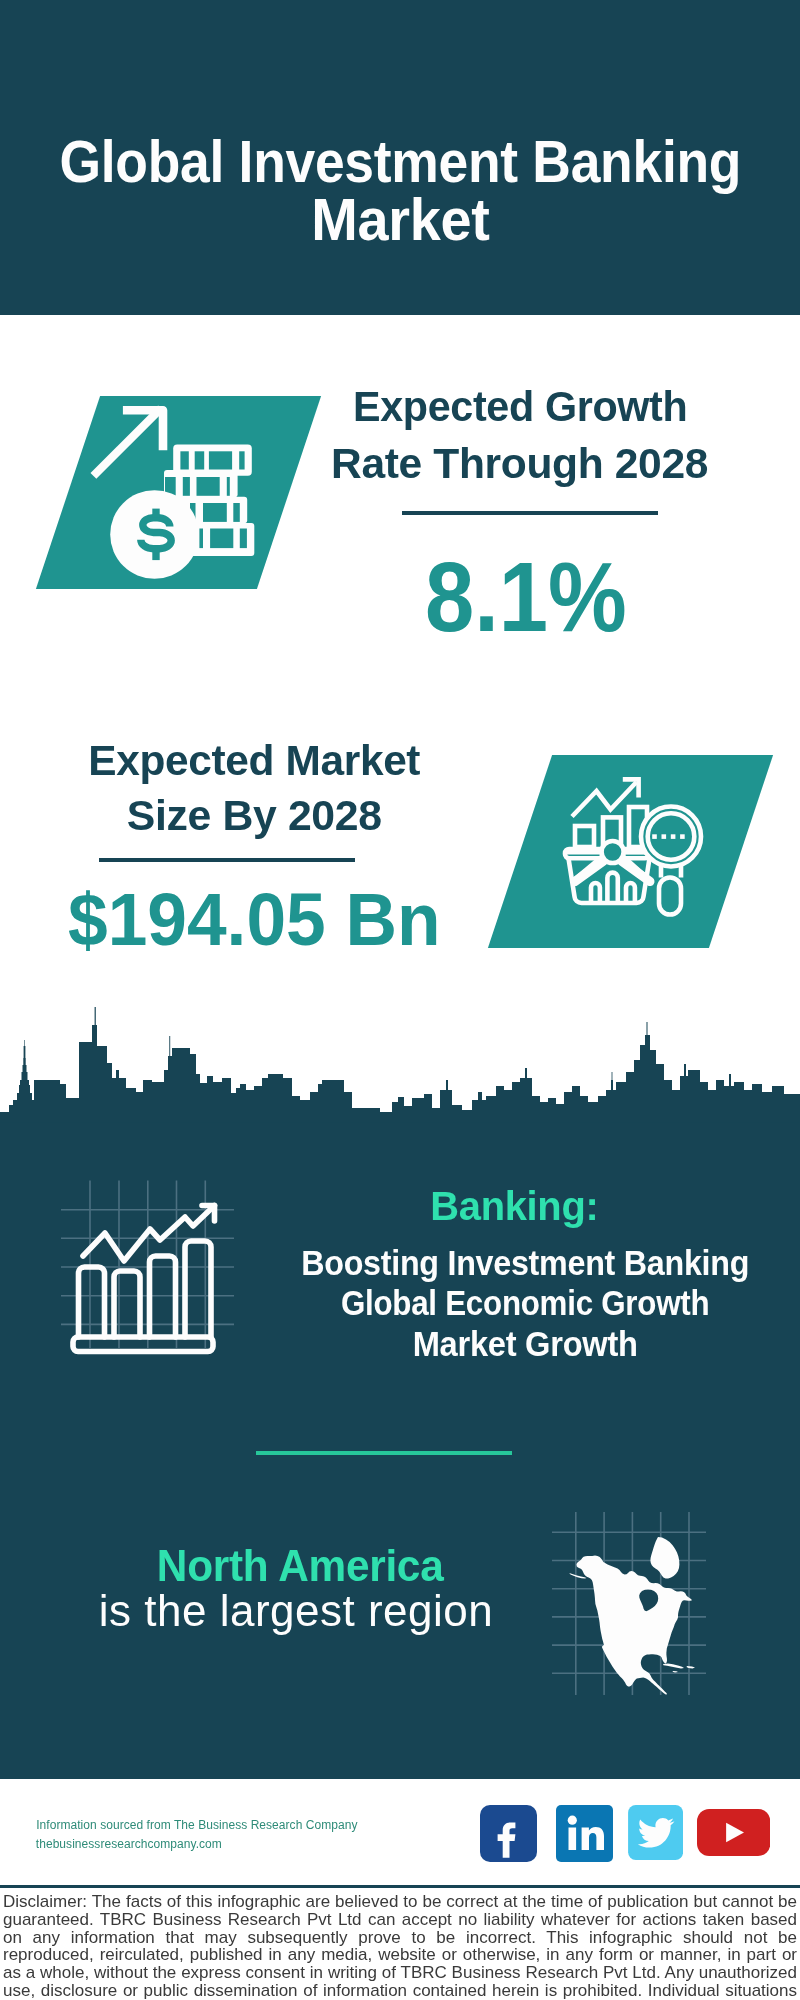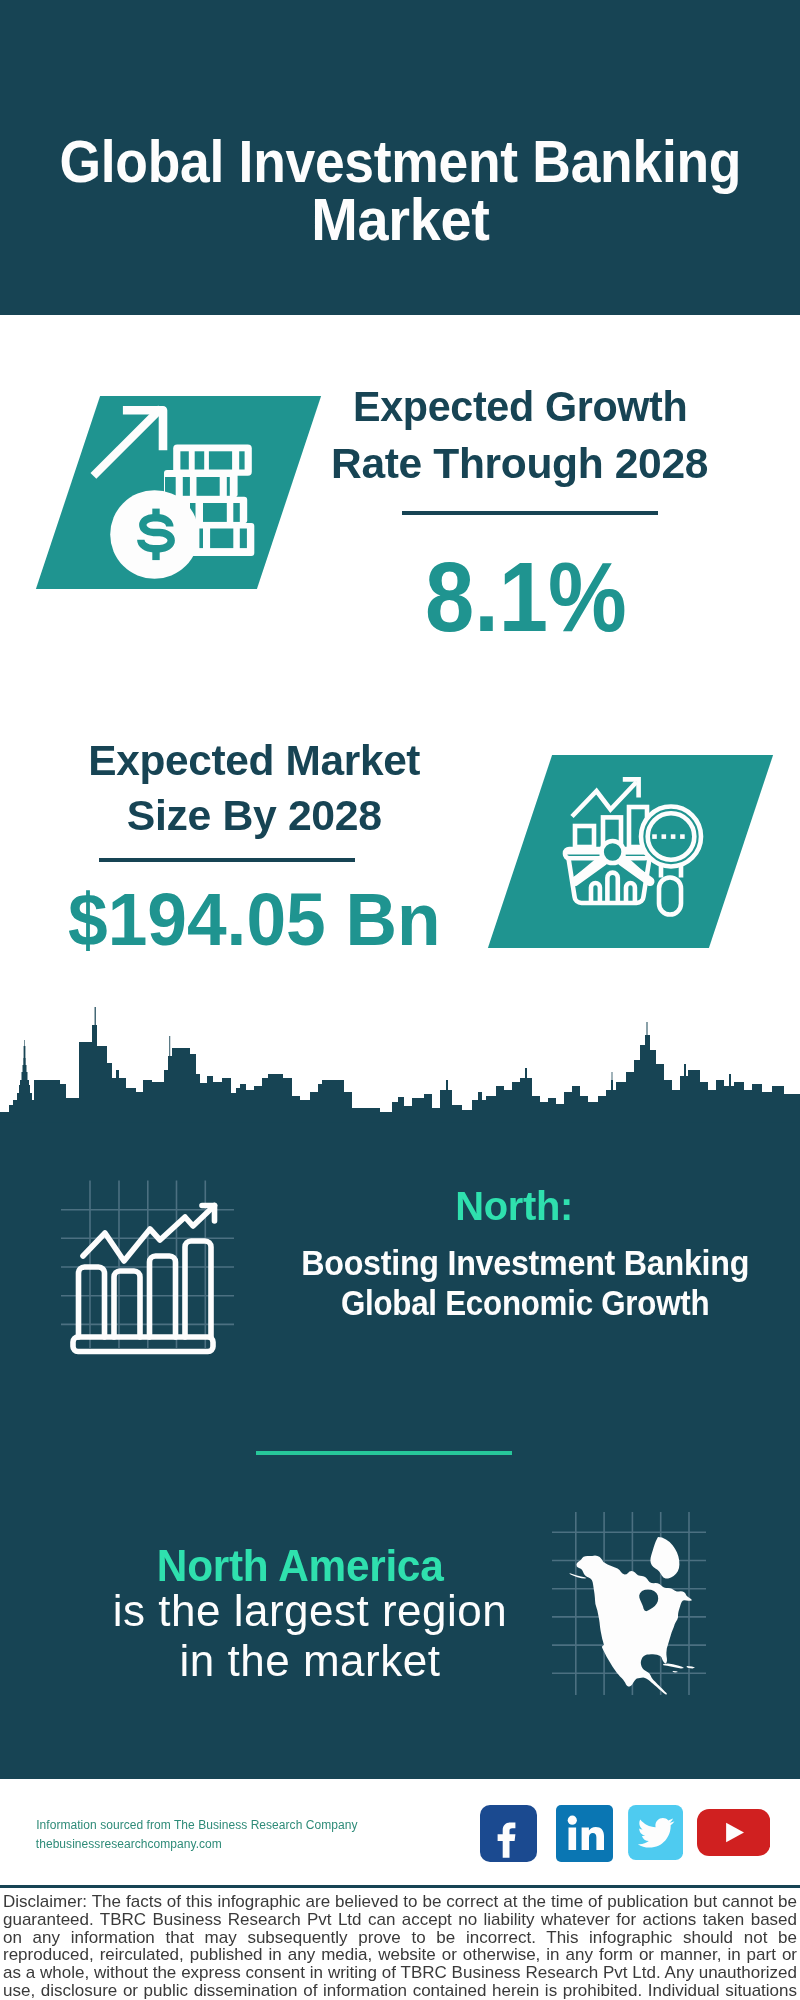--- a/index.html
+++ b/index.html
@@ -75,21 +75,21 @@
   #s2h { left:54px; top:733px; width:400px; line-height:54.8px; }
   #s2r { left:99px; top:858px; width:256px; }
   #s2v { left:68px; top:883px; font-size:74.5px; line-height:74.5px;
          transform:scaleX(0.957); transform-origin:left top; }
 
   #dl { left:314px; top:1186px; width:400px; }
   #dt { left:265px; top:1243px; width:520px; }
   #dv { left:256px; top:1451px; width:256px; }
 
   #rn { left:100px; top:1544px; width:400px; }
-  #rt { left:65px; top:1586px; width:490px; }
+  #rt { left:51px; top:1586px; width:490px; }
 
   #f1 { left:36.2px; top:1816.5px; }
   #f2 { left:35.8px; top:1835.5px; }
   .social { left:480.2px; top:1804.7px; }
 </style>
 </head>
 <body>
 
 <div class="page">
 
@@ -215,38 +215,38 @@
       <path d="M149.5 1337 v-75 a6 6 0 0 1 6 -6 h14 a6 6 0 0 1 6 6 v75"></path>
       <path d="M185 1337 v-90 a6 6 0 0 1 6 -6 h14 a6 6 0 0 1 6 6 v90"></path>
 
       <rect x="73" y="1337" width="140" height="14.5" rx="5"></rect>
 
       <path d="M83 1256 L105 1233 L124 1261 L150 1229 L160 1240 L185 1217 L193 1226 L214.5 1205.5"></path>
 
       <path d="M202 1205.5 H214.5 V1221"></path>
     </g>
   </svg>
-  <div class="driver-label" id="dl"><span style="transform:scaleX(0.997)">North:</span></div>
+  <div class="driver-label" id="dl"><span style="transform:scaleX(0.997)">Banking:</span></div>
   <div class="driver-text" id="dt">
       <div><span style="transform:scaleX(0.925)">Boosting Investment Banking</span></div>
       <div><span style="transform:scaleX(0.898)">Global Economic Growth</span></div>
+      <div><span style="transform:scaleX(0.936)">Market Growth</span></div>
     </div>
   <div class="divider" id="dv"></div>
 
   <svg class="icon" id="icon4" viewBox="550 1510 160 185">
     <g stroke="#4c7081" stroke-width="1.6">
       <path d="M575.8 1512 V1695 M604.1 1512 V1695 M632.4 1512 V1695 M660.7 1512 V1695 M689 1512 V1695"></path>
       <path d="M552 1532.3 H706 M552 1560.5 H706 M552 1588.7 H706 M552 1616.9 H706 M552 1645.1 H706 M552 1673.3 H706"></path>
     </g>
     <path fill="#fdfdfd" fill-rule="evenodd" d="M592.2 1556.1 595 1555.6 597.5 1556 599.7 1557 601.5 1559 603.4 1561.9 605.5 1563.2 607.6 1564.5 610 1565.6 612.5 1566.6 615 1567.6 617.5 1568.6 619.5 1570 621 1572 622.5 1573.6 624.5 1574.4 626.5 1574.2 628 1573 629.5 1571.6 631.5 1571 633.5 1571.4 635 1572.6 636.5 1574 638 1575.2 640 1575.8 642 1576 644 1576.4 645.8 1577.4 647.2 1579 648.4 1580.8 649.8 1582.2 651.6 1583 653.6 1583.2 655.6 1583 657.6 1583.2 659.4 1584 661 1585.2 662.4 1586.6 664 1587.6 666 1588 668 1588 670 1588.2 671.8 1588.8 673.4 1589.8 675 1590.8 676.8 1591.4 678.8 1591.4 680.8 1591.2 682.6 1591.4 684.2 1592.2 685.4 1593.6 686.2 1595.2 687.4 1596.6 689.2 1597.8 691 1599 692 1600.2 690.4 1600.8 688.4 1600.8 686.4 1600.4 684.6 1600.2 683 1600.6 681.8 1601.8 681 1603.4 680.4 1605.2 679.8 1607.2 679.2 1609.2 678.6 1611.2 678.2 1613.2 678 1615.2 678 1617.2 677.4 1619.2 676.4 1621 675.4 1622.8 674.6 1624.6 674 1626.6 673.2 1628.6 672.4 1630.6 671.6 1632.6 671 1634.6 670.4 1636.6 669.8 1638.6 669.2 1640.6 668.6 1642.6 668 1644.6 667.4 1646.6 666.8 1648.6 666.6 1650.6 666.4 1652.6 666.4 1654.6 666.6 1656.6 666.9 1658.6 667 1660.6 666.6 1662.4 665.4 1663.4 664 1662.6 663 1661 662.2 1659.2 661.6 1657.4 660.6 1656.2 659 1655.4 657 1654.8 655 1654.4 653 1654.2 651 1654.2 649 1654.4 647 1654.6 645.2 1655.2 643.6 1656.2 642.4 1657.6 641.6 1659.2 641 1661 640.8 1662.8 641 1664.6 641.6 1666.4 642.4 1668 643.6 1669.4 645 1670.6 646.6 1671.6 648.2 1672.6 649.6 1673.8 650.6 1675.4 651.4 1677.2 652.4 1678.8 653.6 1680.2 655 1681.6 656.4 1683 657.8 1684.4 659.2 1685.8 660.6 1687.2 662 1688.6 663.4 1690 664.8 1691.4 666.2 1692.8 667.2 1694.2 665.8 1694.6 664.2 1693.6 662.6 1692.2 661 1690.8 659.4 1689.4 657.8 1688 656.2 1686.6 654.6 1685.2 653 1683.8 651.4 1682.4 649.8 1681 648.2 1679.8 646.6 1678.8 645 1678 643.2 1677.6 641.4 1677.8 636.8 1678.6 635.4 1679.8 634.2 1681.2 633.2 1682.8 632.2 1684.4 631 1685.8 629.6 1686.6 628.2 1686.6 627 1685.8 626 1684.4 625.2 1682.8 624.2 1681.2 623 1679.6 621.6 1678 620 1676.4 618.4 1674.6 616.8 1672.8 615.4 1670.8 614 1668.8 612.6 1666.8 611.4 1664.8 610.2 1662.8 609 1660.8 607.8 1658.8 606.6 1656.8 605.6 1654.8 604.6 1652.8 603.6 1650.8 602.6 1648.8 601.8 1646.8 604 1644.8 603.4 1642.8 602.8 1640.8 602.2 1638.8 601.8 1636.8 601.4 1634.8 601 1632.8 600.6 1630.8 600.3 1628.8 600 1626.8 599.8 1624.8 599.6 1622.8 599.3 1620.8 599 1618.8 598.6 1616.8 598.2 1614.8 597.8 1612.8 597.4 1610.8 595.4 1604 595.2 1602 595 1600 594.9 1598 594.7 1596 594.5 1594 594.2 1592 593.9 1590 593.6 1588 593.3 1586 593 1584 592.6 1582 591.8 1580 590.4 1578.6 588.6 1577.6 586.8 1576.8 585.2 1575.6 584 1574 583.2 1572.2 582.4 1570.4 581.2 1569 579.6 1568.2 578 1567.6 576.8 1566.4 576.4 1564.6 577 1563 578.3 1561.8 579.8 1560.8 581.2 1559.6 582.2 1558 583.6 1556.8 585.4 1556.2 587.4 1556 589.6 1556 Z M569.2 1573.1 573 1574.2 577 1575.4 581 1576.4 584.5 1577.2 586.5 1578 585 1578.6 581.5 1578.2 577.5 1577.2 573.5 1575.8 570.5 1574.4 Z M658 1537 662 1537.6 666 1539.4 669.6 1542 672.6 1545.2 675 1548.8 677 1552.6 678.4 1556.6 679.2 1560.6 679.4 1564.4 679 1568 677.8 1571.2 676 1573.8 673.6 1576 671 1577.6 668.2 1578.6 665.6 1578.6 663.4 1577.6 661.8 1575.6 660.6 1573.4 659.2 1571.4 657.4 1569.8 655.4 1568.4 653.4 1567 651.8 1565.2 650.8 1563 650.4 1560.6 650.6 1558 651.2 1555.4 652 1552.8 652.8 1550.2 653.6 1547.4 654.6 1544.6 655.6 1541.8 656.8 1539.2 Z M663 1664 668 1663.6 673 1664.2 678 1665.4 682 1666.8 684 1668 681 1668.4 677 1667.8 672 1666.8 667 1665.8 663.5 1665.2 Z M687 1666 692 1666.4 695 1667.6 692.5 1668.6 688.5 1668 686.5 1667 Z M673 1671 676.5 1671.2 678 1672 675 1672.4 672.5 1671.8 Z M642 1591 645 1589.8 648 1589.4 651 1589.8 654 1591 656.4 1593 657.8 1595.6 658.2 1598.4 657.8 1601.2 656.6 1603.8 654.8 1606 652.6 1607.8 650.2 1609.2 648 1610.4 646.2 1611.2 644.6 1610.6 643.6 1608.8 643 1606.6 642.2 1604.4 641.2 1602.2 640.2 1600 639.4 1597.8 639.2 1595.6 640 1593.2 Z"></path>
   </svg>
   <div class="region-name" id="rn"><span style="transform:scaleX(0.974)">North America</span></div>
   <div class="region-text" id="rt">
       <div><span style="transform:scaleX(1)">is the largest region</span></div>
-      <div><span style="transform:scaleX(1)">in the market</span></div>
     </div>
 
   <div class="src-line" id="f1">Information sourced from The Business Research Company</div>
   <div class="src-line" id="f2">thebusinessresearchcompany.com</div>
   <div class="social">
     <a class="soc">
       <svg viewBox="0 0 57 57">
           <rect x="0" y="0" width="57" height="57" rx="10" fill="#1b4a90"></rect>
         <path d="M35.4 17.6h-5.1c-4.6 0-7.6 3.0-7.6 7.7v4.0h-5.1v6.6h5.1v16.8h6.8V35.9h5.1l0.8-6.6h-5.9v-3.4c0-1.6 0.5-2.7 2.8-2.7h3.1z" fill="#fdfdfd"></path>
       </svg>

